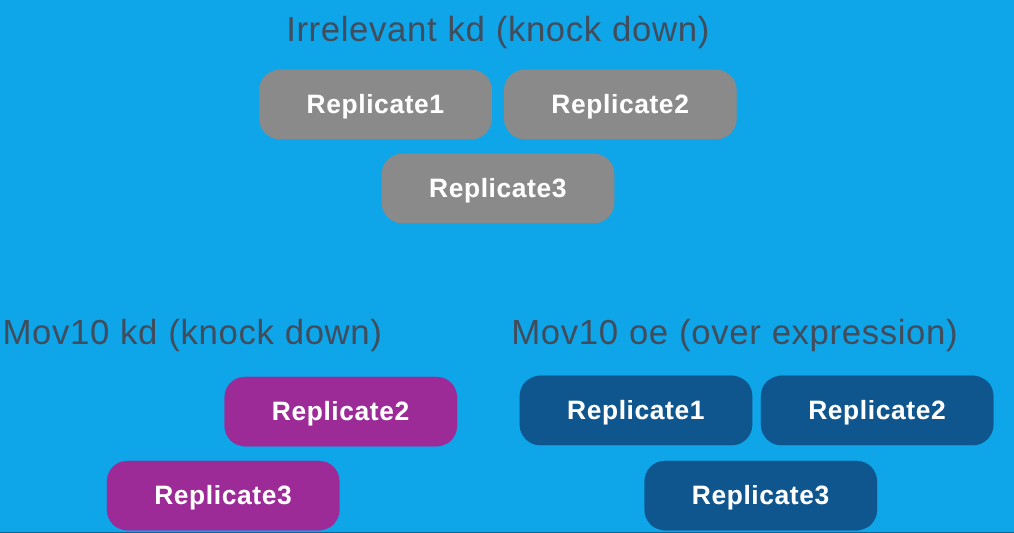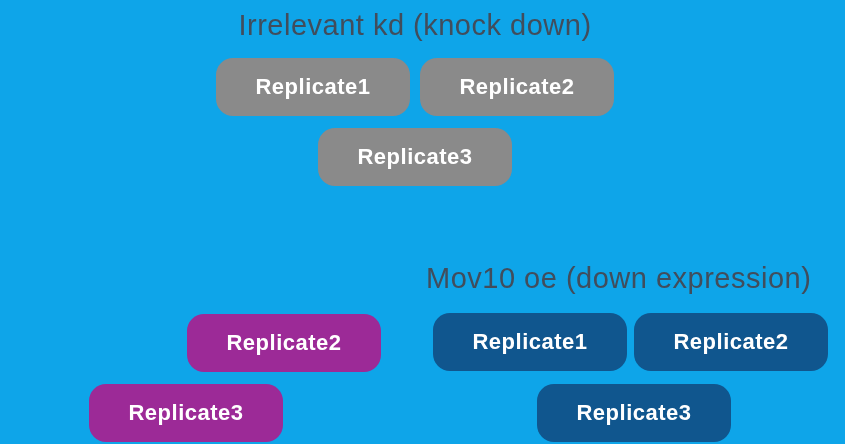--- a/index.html
+++ b/index.html
@@ -55,21 +55,22 @@
 </head>
 <body>
 
 <div class="canvas">
 
   <div class="group-title g1-title">Irrelevant kd (knock down)</div>
   <div class="pill g1-r1" style="background: rgb(138, 138, 138);">Replicate1</div>
   <div class="pill g1-r2" style="background: rgb(138, 138, 138);">Replicate2</div>
   <div class="pill g1-r3" style="background: rgb(138, 138, 138);">Replicate3</div>
 
+  <div class="group-title g2-title">Mov10 kd (knock down)</div>
   <div class="pill g2-r2" style="background: rgb(156, 42, 151);">Replicate2</div>
   <div class="pill g2-r3" style="background: rgb(156, 42, 151);">Replicate3</div>
 
-  <div class="group-title g3-title">Mov10 oe (down expression)</div>
+  <div class="group-title g3-title">Mov10 oe (over expression)</div>
   <div class="pill g3-r1" style="background: rgb(16, 86, 142);">Replicate1</div>
   <div class="pill g3-r2" style="background: rgb(16, 86, 142);">Replicate2</div>
   <div class="pill g3-r3" style="background: rgb(16, 86, 142);">Replicate3</div>
 
 </div>
 
 </body></html>

